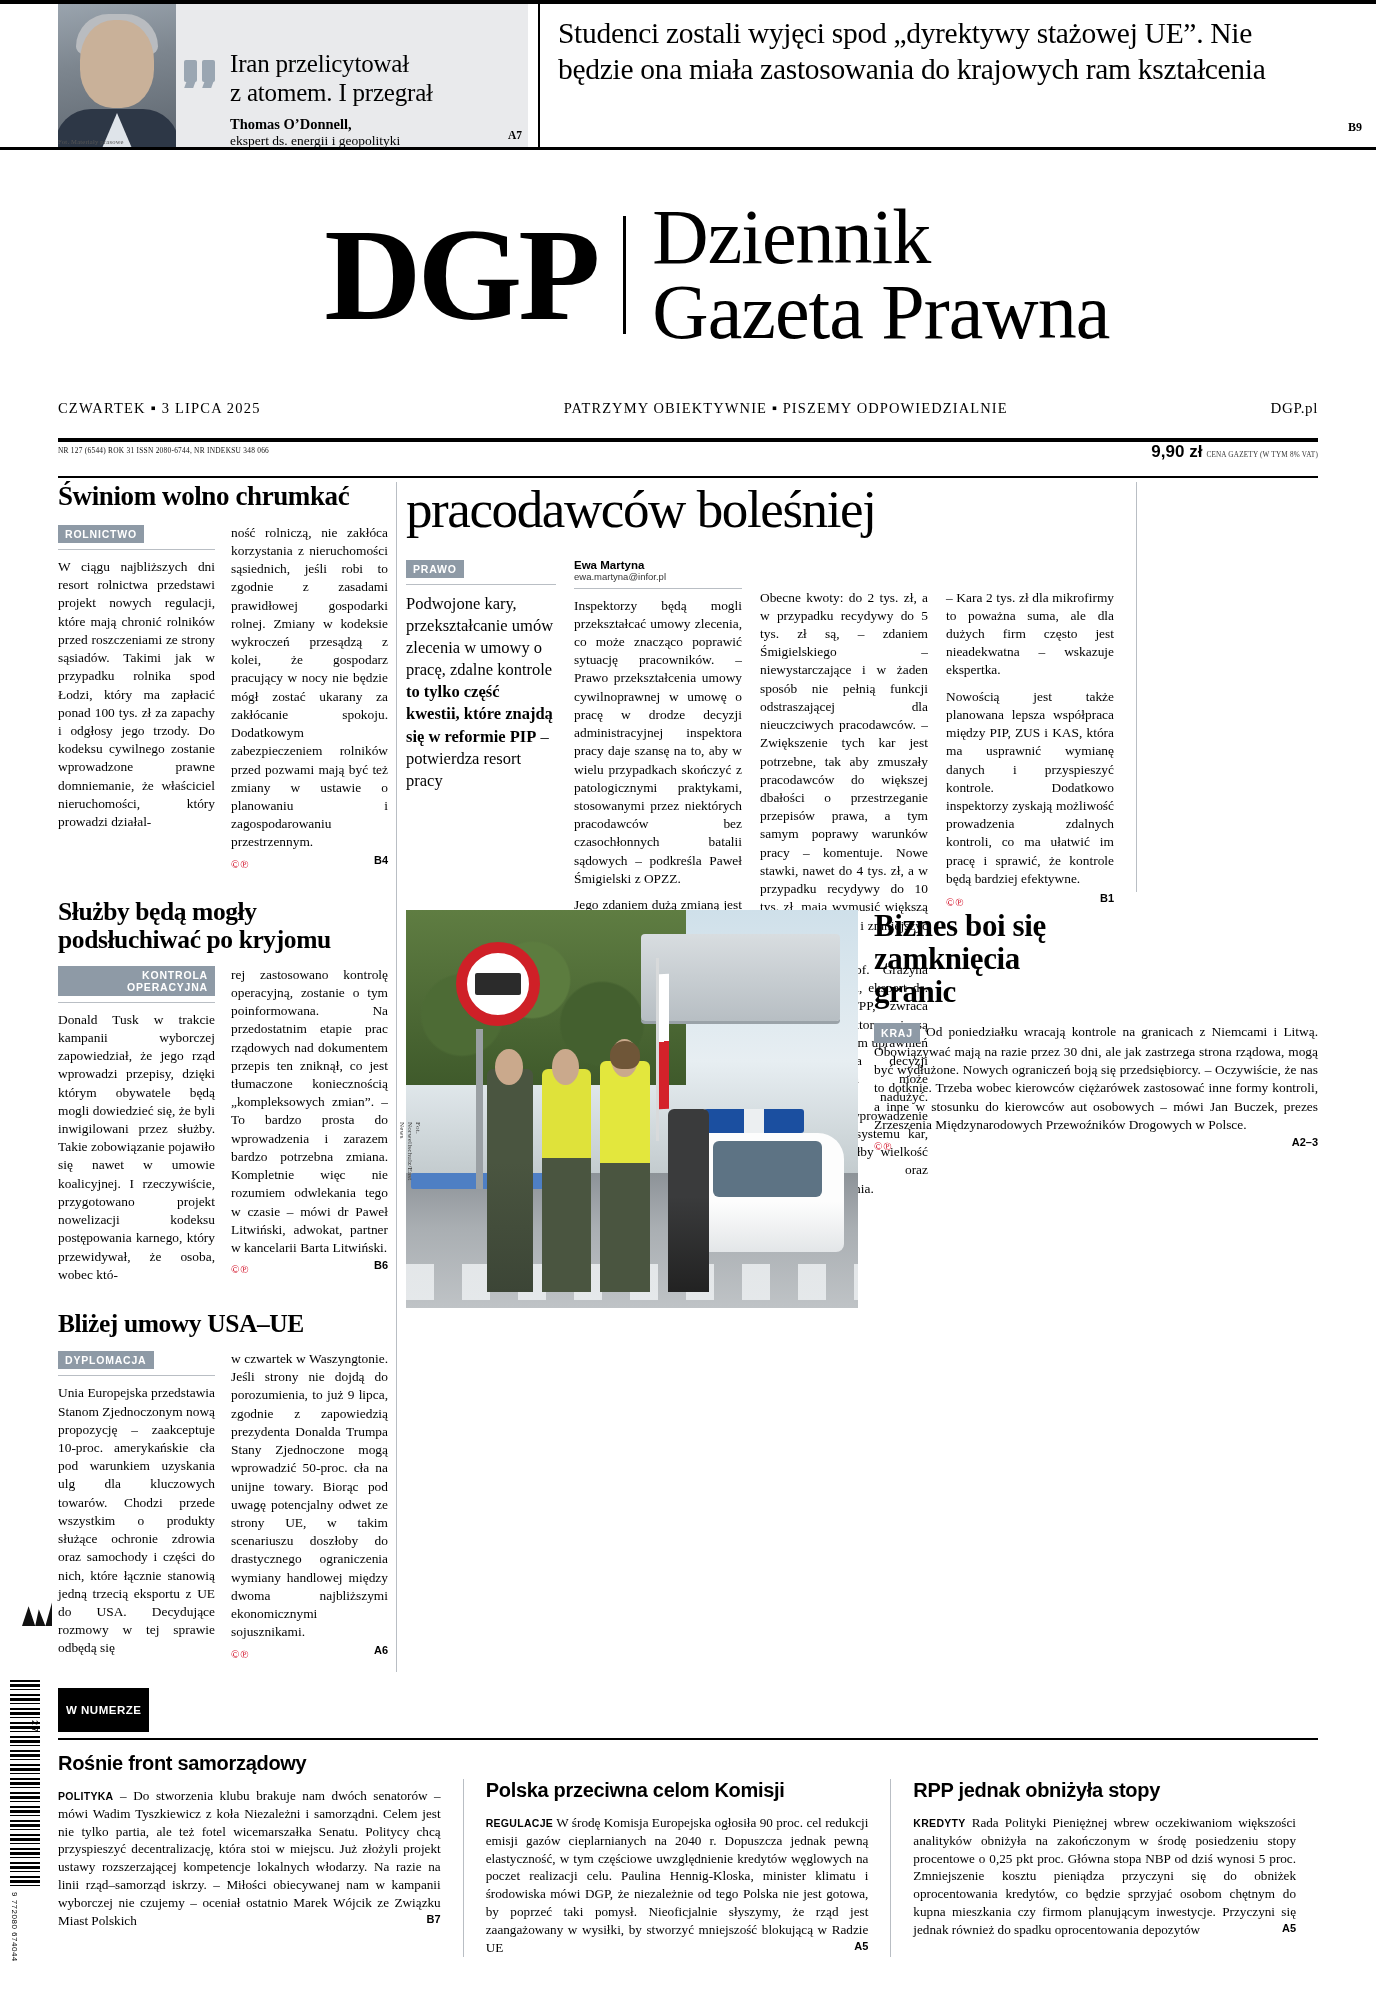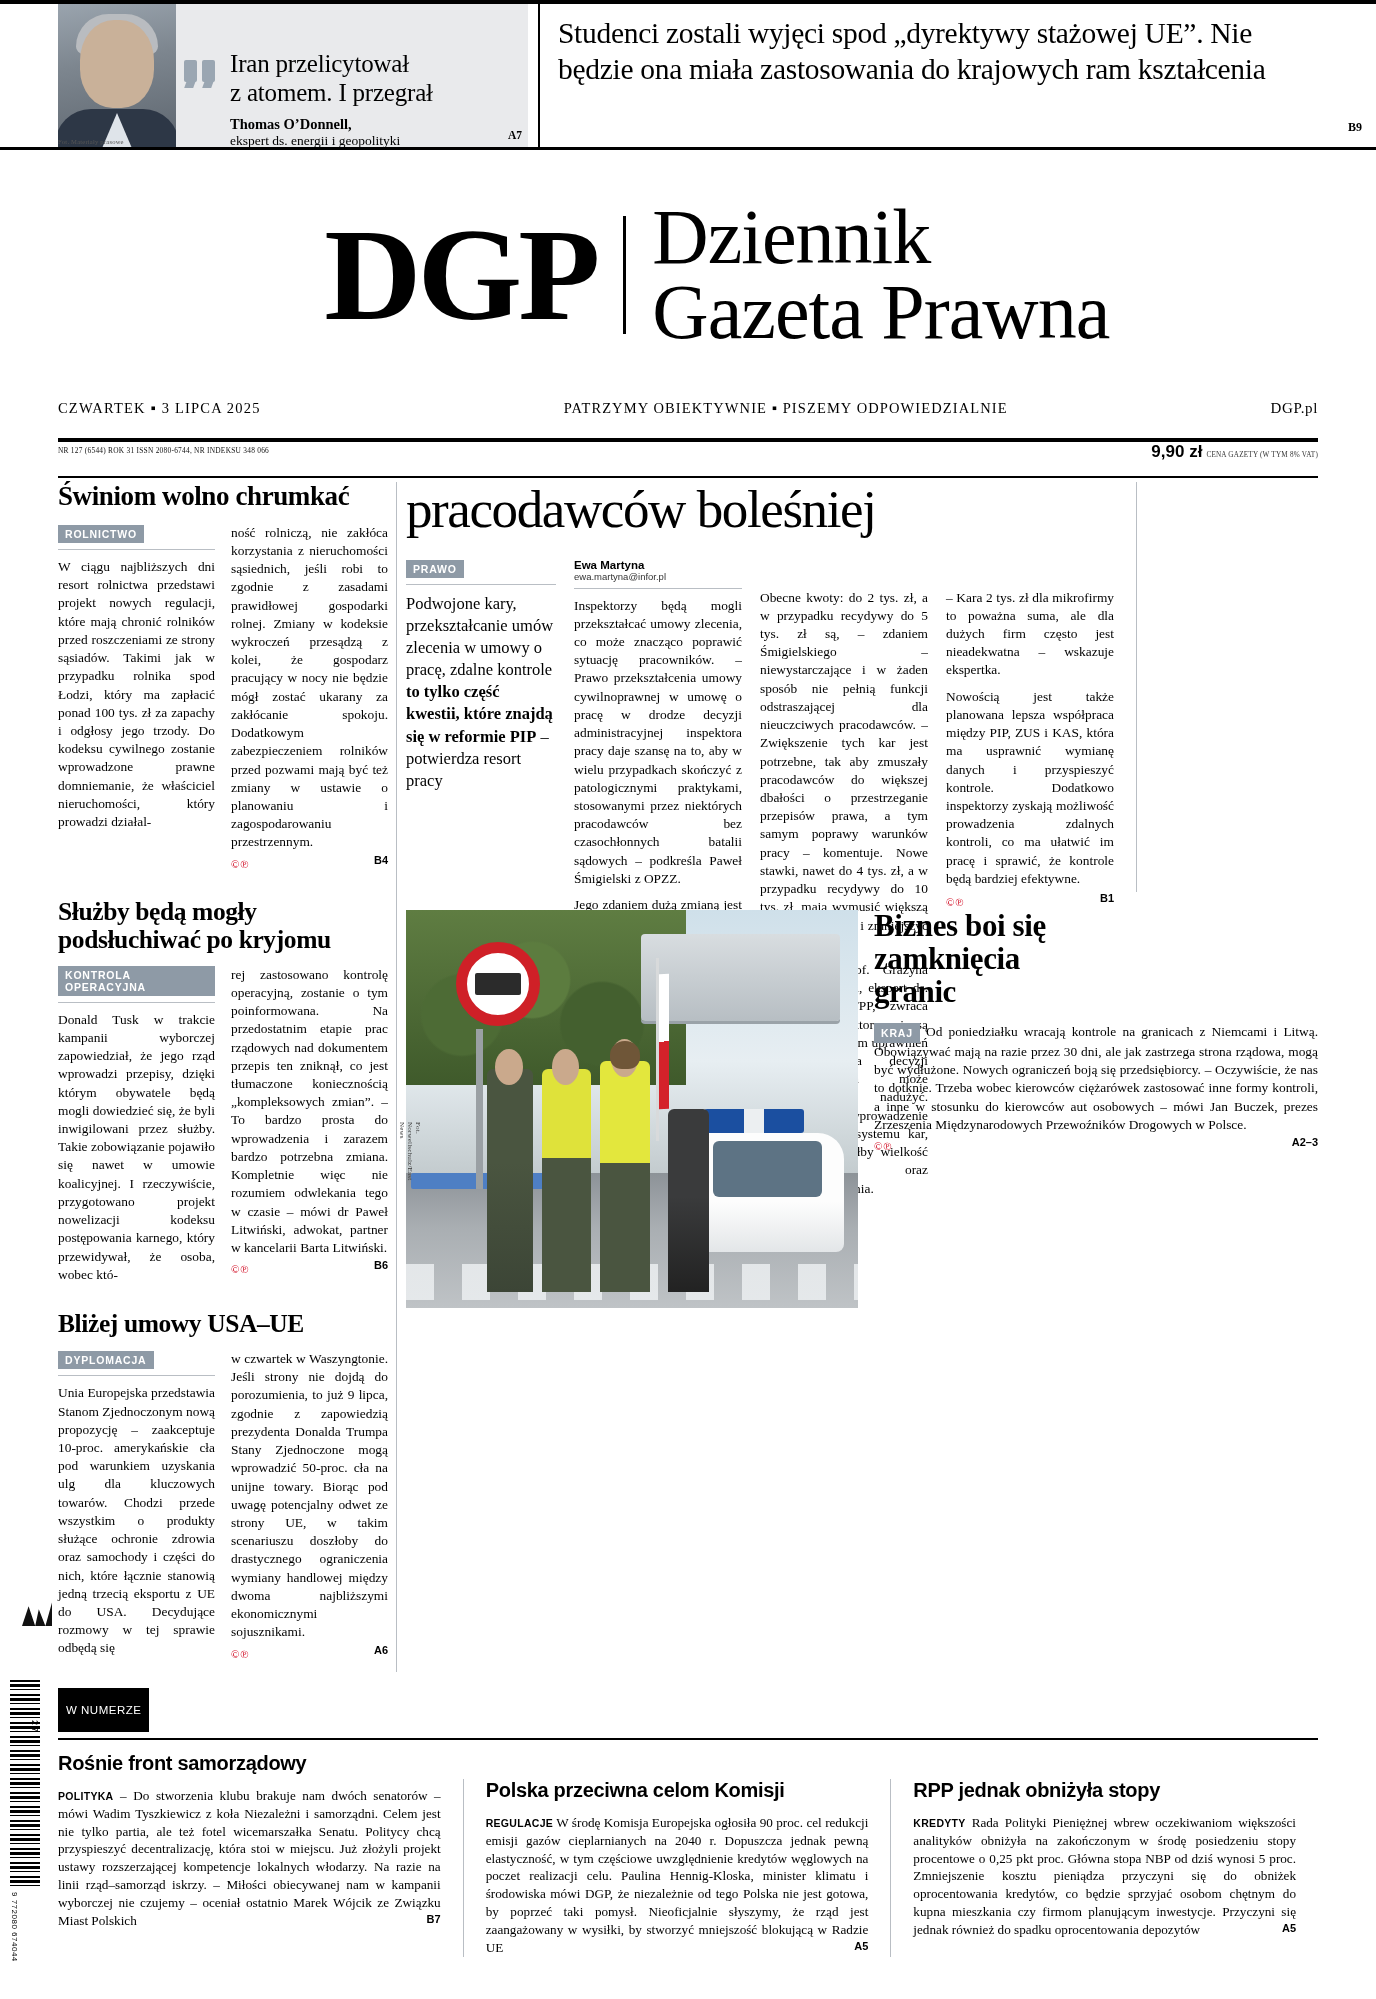--- a/index.html
+++ b/index.html
@@ -131,20 +131,21 @@
   .art-title {
     font-family:"Liberation Serif", serif; font-weight:bold;
     font-size: 27px; line-height:1.1; letter-spacing:-0.4px; margin-bottom: 12px;
   }
   .art-title.sm { font-size:25.5px; }
   .tag {
     display:inline-block; background:#8e9aa6; color:#fff;
     font-family:"Liberation Sans", sans-serif; font-weight:bold;
     font-size:10.5px; letter-spacing:.8px; padding:3px 7px 3px 7px;
     vertical-align: middle;
+    text-align: right;
   }
   .tagrow { margin-bottom: 6px; }
   .hr-thin { height:1px; background:#b9bec4; margin: 6px 0 8px 0; }
   .cols2 { display:flex; gap: 16px; }
   .cols2 > div { flex:1; }
   .bodytext {
     font-family:"Liberation Serif", serif; font-size: 13.4px; line-height: 1.36;
     text-align: justify; hyphens: auto;
   }
   .pgref { font-family:"Liberation Sans", sans-serif; font-weight:bold; font-size:11px; float:right; }
@@ -209,21 +210,21 @@
   .photo-credit {
     position:absolute; writing-mode: vertical-rl; font-size:7px; color:#333;
     letter-spacing:.2px;
   }
 
   
   .bottom {
     position:absolute; left:58px; top: 1688px; width: 1260px;
   }
   .bottom .label { display:inline-block; background:#000; color:#fff;
-    font-family:"Liberation Sans", sans-serif; font-weight:normal; font-size:11.5px;
+    font-family:"Liberation Sans", sans-serif; font-weight:bold; font-size:11.5px;
     letter-spacing:.5px; padding:16px 8px;text-align:right; }
   .bottom .rule { height:2px; background:#000; margin-top:6px; }
   .bottom-grid { display:flex; margin-top: 12px; }
   .bcol { flex:1; padding-right: 22px; position:relative; }
   .bcol + .bcol { border-left:1px solid #b9bec4; padding-left: 22px; margin-top: 27px; }
   .bcol h3 { font-family:"Liberation Sans", sans-serif; font-weight:bold;
     font-size: 20px; letter-spacing:-0.3px; margin-bottom: 12px; }
   .bcol .kicker { font-family:"Liberation Sans", sans-serif; font-weight:bold;
     font-size: 10.5px; letter-spacing:.3px; }
   .bcol p { font-family:"Liberation Serif", serif; font-size:13.2px; line-height:1.35;

